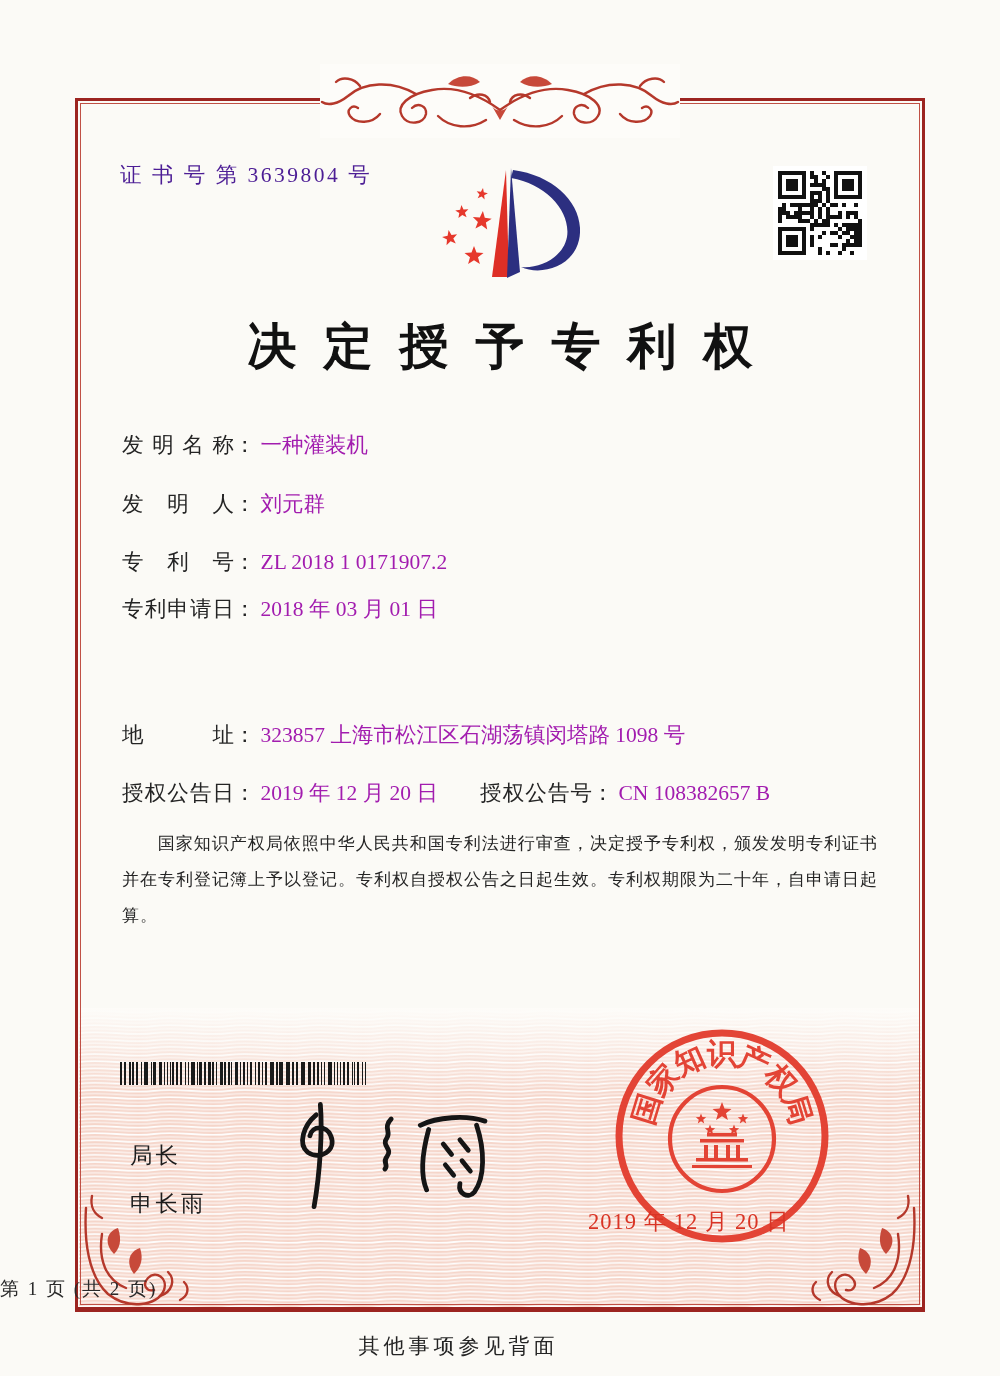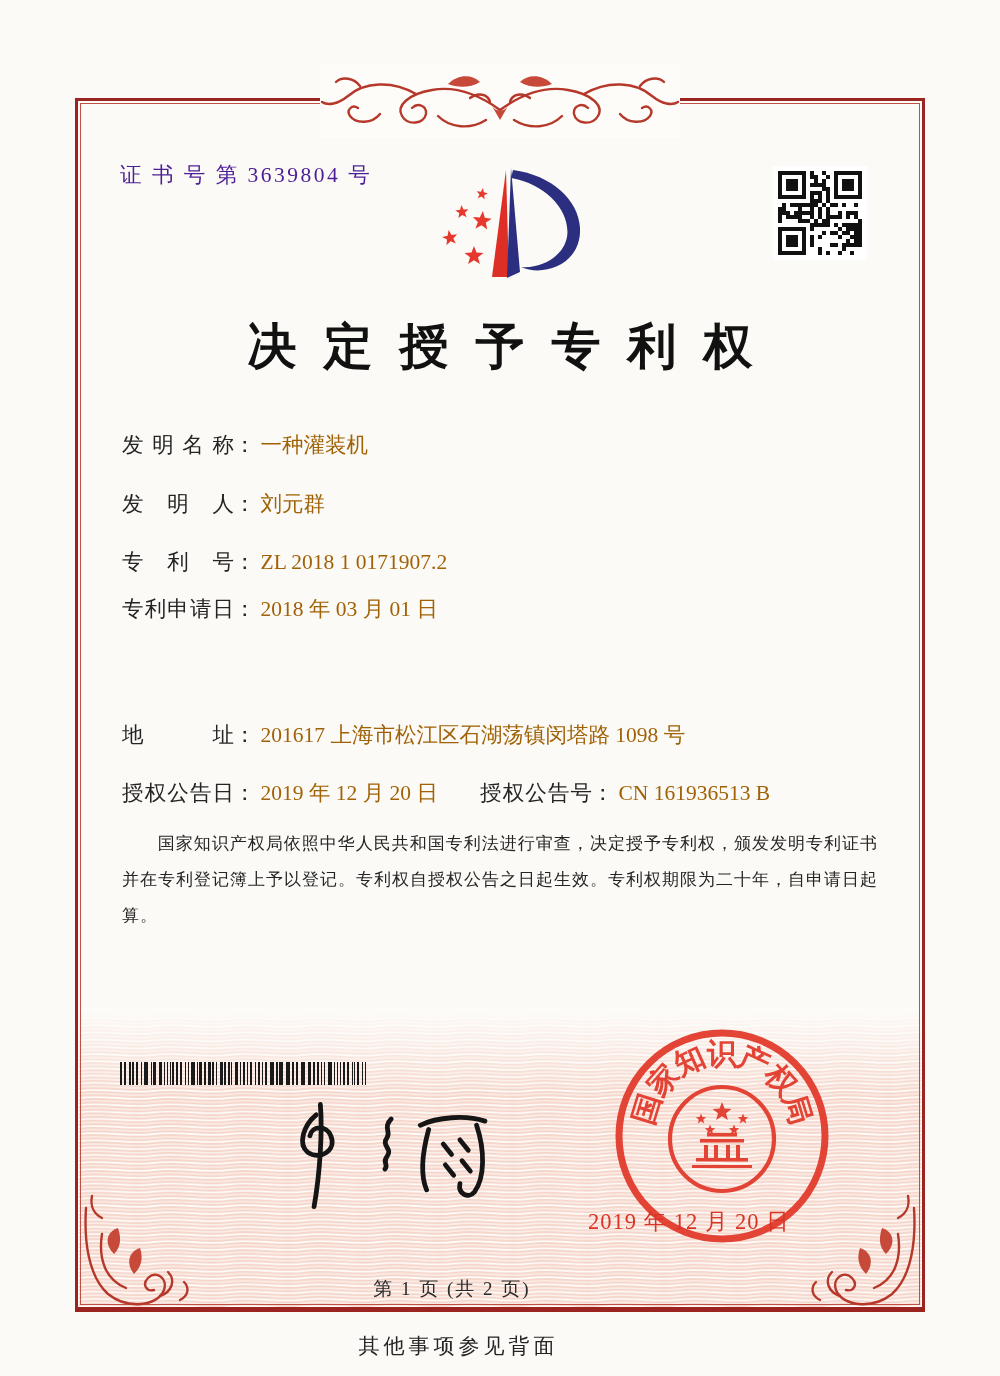--- a/index.html
+++ b/index.html
@@ -47,21 +47,21 @@
     text-align:center; font-size:49px; font-weight:bold; color:#111;
     letter-spacing:27px; text-indent:27px;
   }
 
   .field-row { position:absolute; left:122px; width:760px; height:30px; font-size:21.5px; white-space:nowrap; }
   .lbl {
     display:inline-block; width:112px; vertical-align:bottom;
     text-align:justify; text-align-last:justify; color:#242424;
   }
   .colon { display:inline-block; color:#242424; }
-  .val { margin-left:5px; color:#a16207; }
+  .val { margin-left:5px; color:#a21caf; }
   .grp2 { position:absolute; left:358px; top:0; }
 
   .paras {
     position:absolute; left:122px; top:826px; width:756px;
     font-size:17px; line-height:36px; text-align:justify; color:#242424;
     letter-spacing:1px;
   }
   .paras p { text-indent:2.1em; margin:0; }
 
   .barcode { position:absolute; left:120px; top:1062px; width:252px; height:23px; }
@@ -69,21 +69,21 @@
   .director { position:absolute; left:130px; top:1140px; font-size:22.5px; letter-spacing:3px; color:#1d1d1d; }
   .director .name { display:block; margin-top:17px; }
   .sig { position:absolute; left:262px; top:1098px; }
 
   .seal { position:absolute; left:597px; top:1011px; opacity:.94; }
   .seal-date {
     position:absolute; left:588px; top:1206px; font-size:22.5px;
     color:#d93425; letter-spacing:1px; white-space:nowrap;
   }
 
-  .page-info { position:absolute; left:0; right:96px; top:1276px; text-align:center; font-size:19px; color:#2a2a2a; letter-spacing:2px; }
+  .page-info { position:absolute; left:0; right:96px; top:1276px; font-size:19px; color:#2a2a2a; letter-spacing:2px; }
   .back-note { position:absolute; left:0; right:100px; top:1332px; text-align:center; font-size:21px; color:#242424; letter-spacing:4px;padding-left:17px; }
 </style>
 </head>
 <body>
 
 <svg class="band" width="842" height="301">
   <defs>
     <pattern id="gw" width="150" height="7.2" patternUnits="userSpaceOnUse">
       <path d="M0,3.6 C25,0.4 50,6.8 75,3.6 C100,0.4 125,6.8 150,3.6" fill="none" stroke="#ffffff" stroke-width="1.7"></path>
     </pattern>
@@ -393,28 +393,28 @@
   <div class="field-row" style="top:489px">
     <span class="lbl">发 明 人</span><span class="colon">：</span><span class="val">刘元群</span>
   </div>
   <div class="field-row" style="top:547px">
     <span class="lbl">专 利 号</span><span class="colon">：</span><span class="val">ZL 2018 1 0171907.2</span>
   </div>
   <div class="field-row" style="top:594px">
     <span class="lbl">专利申请日</span><span class="colon">：</span><span class="val">2018 年 03 月 01 日</span>
   </div>
   <div class="field-row" style="top:720px">
-    <span class="lbl">地 址</span><span class="colon">：</span><span class="val">201617 上海市松江区石湖荡镇闵塔路 1098 号</span>
+    <span class="lbl">地 址</span><span class="colon">：</span><span class="val">323857 上海市松江区石湖荡镇闵塔路 1098 号</span>
   </div>
   <div class="field-row" style="top:778px">
     <span>
       <span class="lbl">授权公告日</span><span class="colon">：</span><span class="val">2019 年 12 月 20 日</span>
     </span>
     <span class="grp2">
-      <span class="lbl">授权公告号</span><span class="colon">：</span><span class="val">CN 161936513 B</span>
+      <span class="lbl">授权公告号</span><span class="colon">：</span><span class="val">CN 108382657 B</span>
     </span>
   </div>
 
   <div class="paras">
     <p>国家知识产权局依照中华人民共和国专利法进行审查，决定授予专利权，颁发发明专利证书并在专利登记簿上予以登记。专利权自授权公告之日起生效。专利权期限为二十年，自申请日起算。</p>
   </div>
 
   <svg class="barcode" width="252" height="23" viewBox="0 0 252 23">
       <rect x="0" y="0" width="2" height="23" fill="#1a1a1a"></rect>
       <rect x="4" y="0" width="2" height="23" fill="#1a1a1a"></rect>
@@ -472,20 +472,24 @@
       <rect x="220" y="0" width="1" height="23" fill="#1a1a1a"></rect>
       <rect x="223" y="0" width="2" height="23" fill="#1a1a1a"></rect>
       <rect x="227" y="0" width="2" height="23" fill="#1a1a1a"></rect>
       <rect x="232" y="0" width="1" height="23" fill="#1a1a1a"></rect>
       <rect x="234" y="0" width="1" height="23" fill="#1a1a1a"></rect>
       <rect x="237" y="0" width="2" height="23" fill="#1a1a1a"></rect>
       <rect x="242" y="0" width="1" height="23" fill="#1a1a1a"></rect>
       <rect x="245" y="0" width="1" height="23" fill="#1a1a1a"></rect>
     </svg>
 
+  <div class="director">
+    <span>局长</span>
+    <span class="name">申长雨</span>
+  </div>
   <svg class="sig" width="250" height="115" viewBox="0 0 240 110">
     <g stroke="#151515" fill="none" stroke-width="4.6" stroke-linecap="round" stroke-linejoin="round">
       <path d="M52,16 C40,26 34,44 44,52 C56,60 72,50 66,36 C62,26 48,26 46,36"></path>
       <path d="M56,6 C58,30 56,70 50,104"></path>
       <path d="M124,20 C116,28 124,32 120,38 C114,46 126,48 120,56 C115,62 122,64 118,68"></path>
       <path d="M152,26 C168,18 196,16 214,22"></path>
       <path d="M160,30 C154,52 152,74 158,88"></path>
       <path d="M206,26 C214,50 214,76 204,90 C198,97 188,92 190,82"></path>
       <path d="M174,44 l8,10 M190,40 l8,10 M176,64 l8,10 M192,60 l8,10"></path>
     </g>

